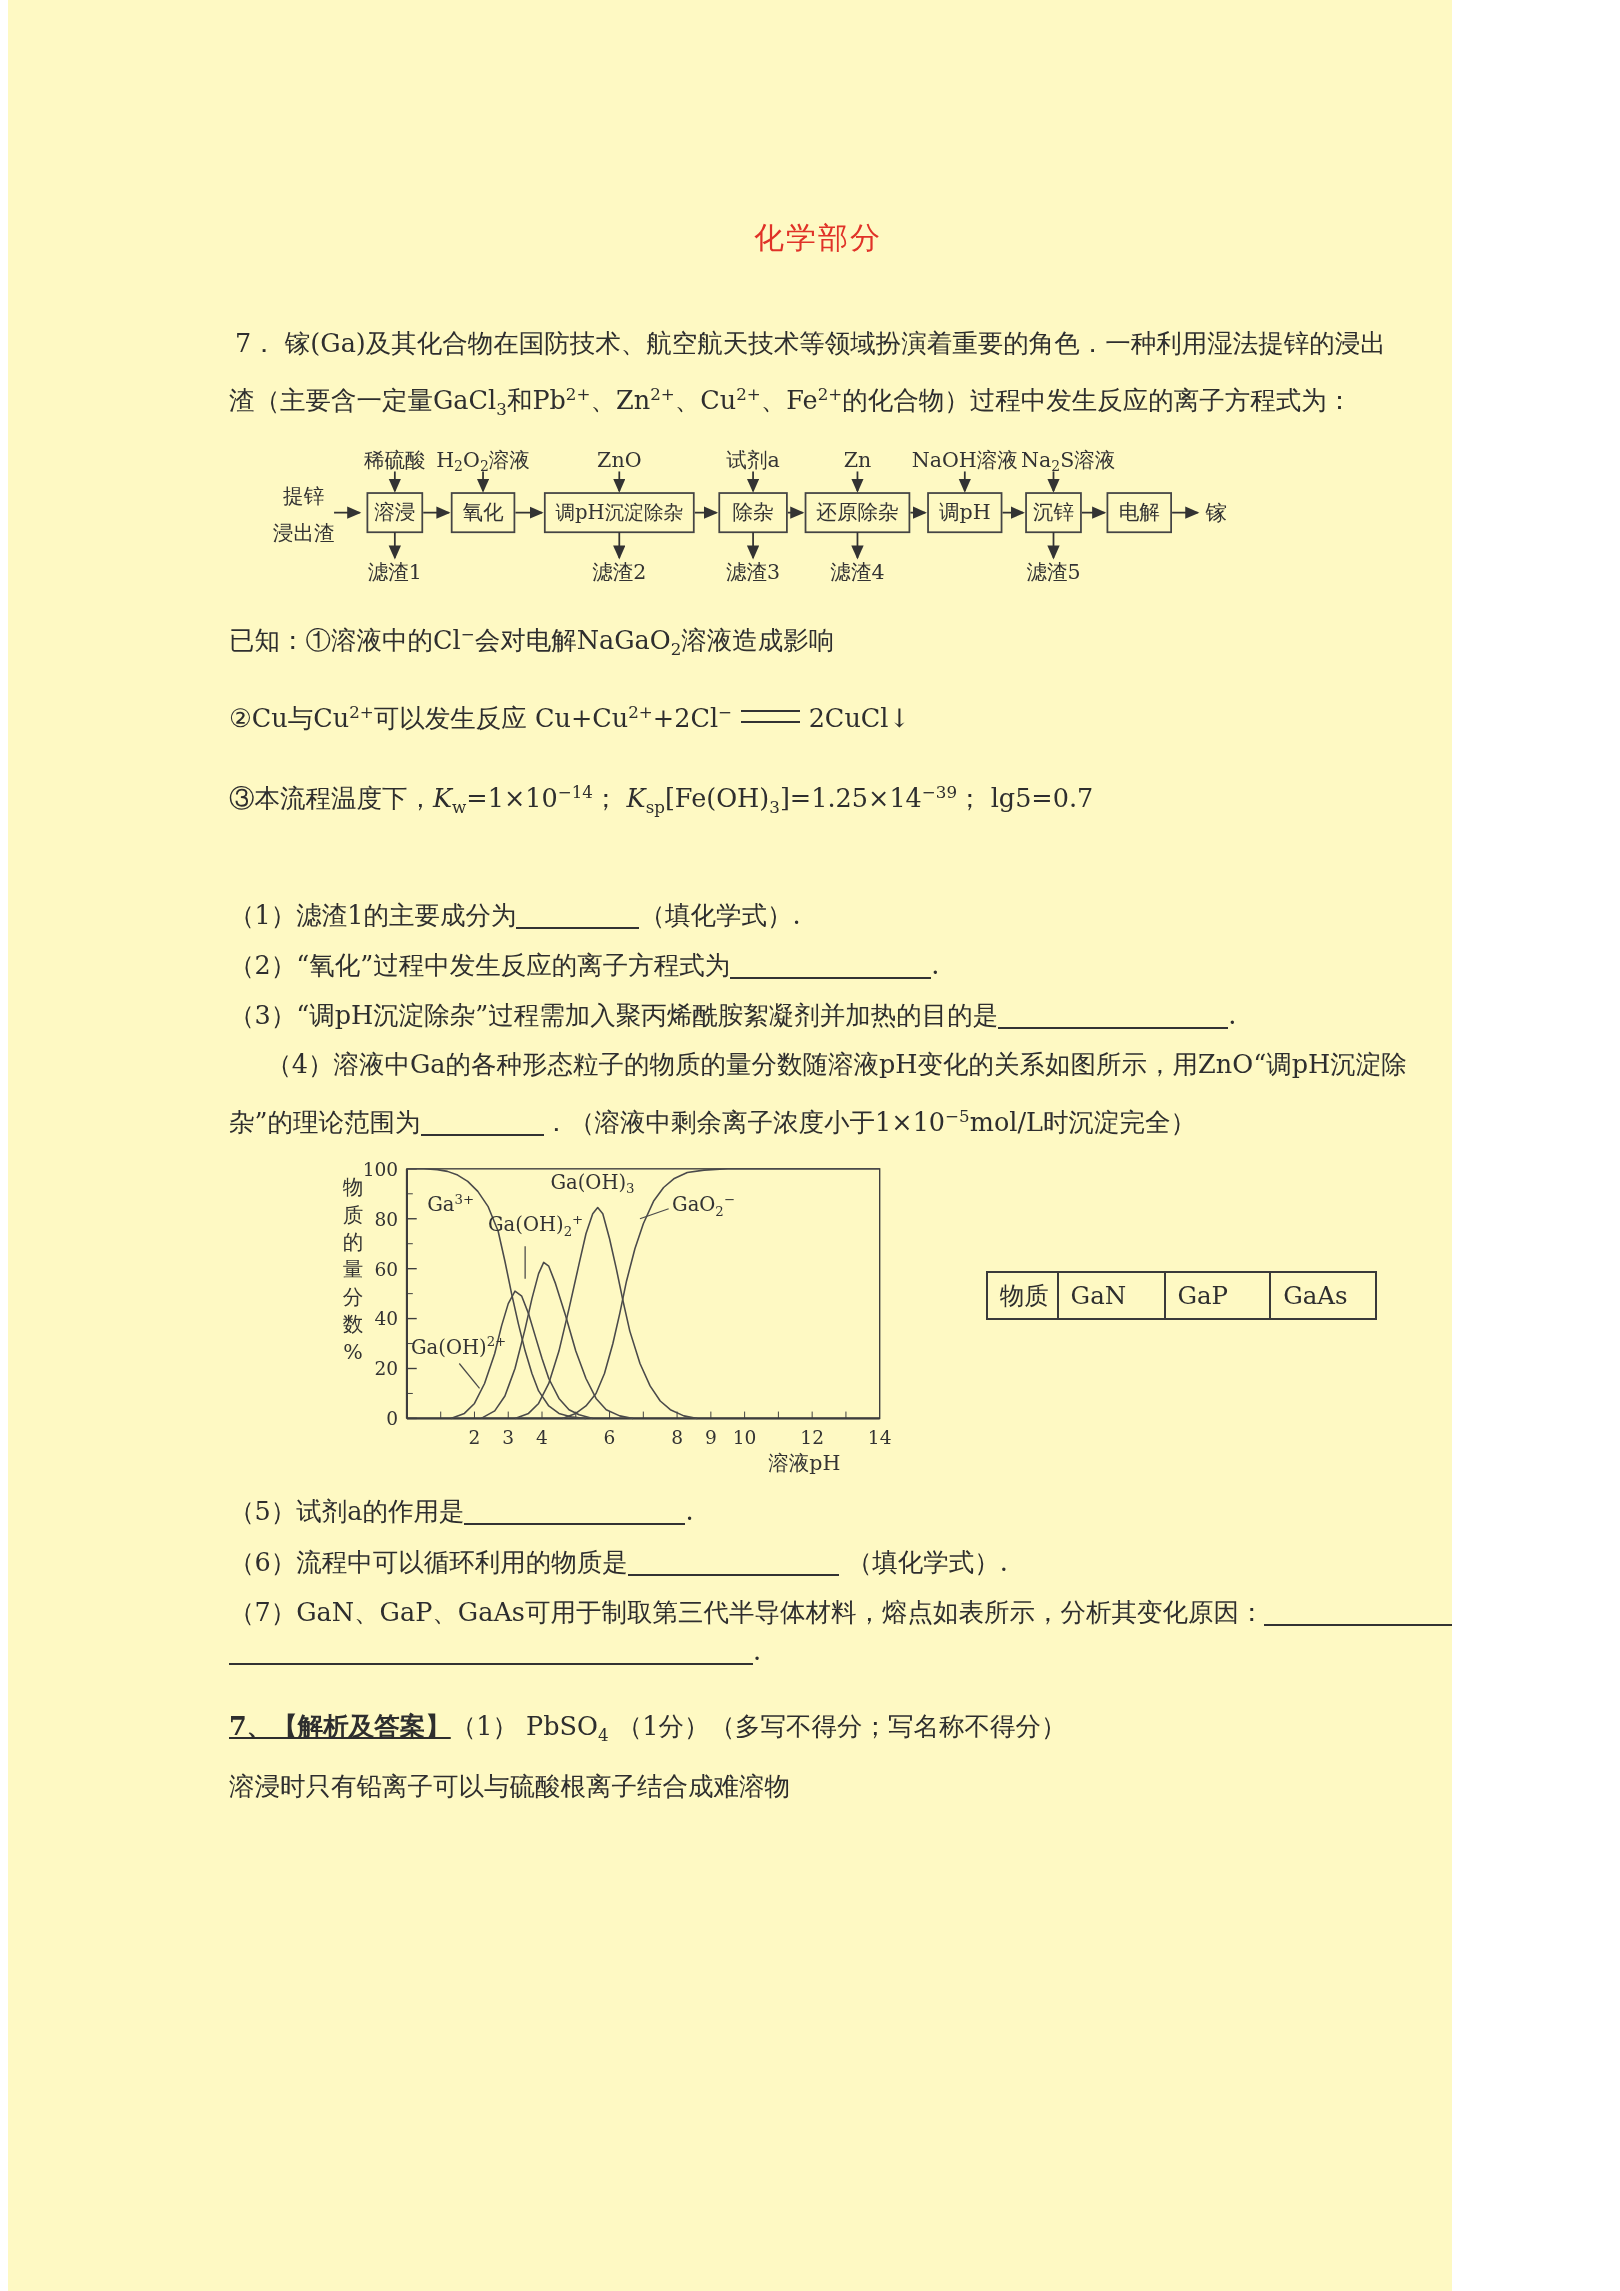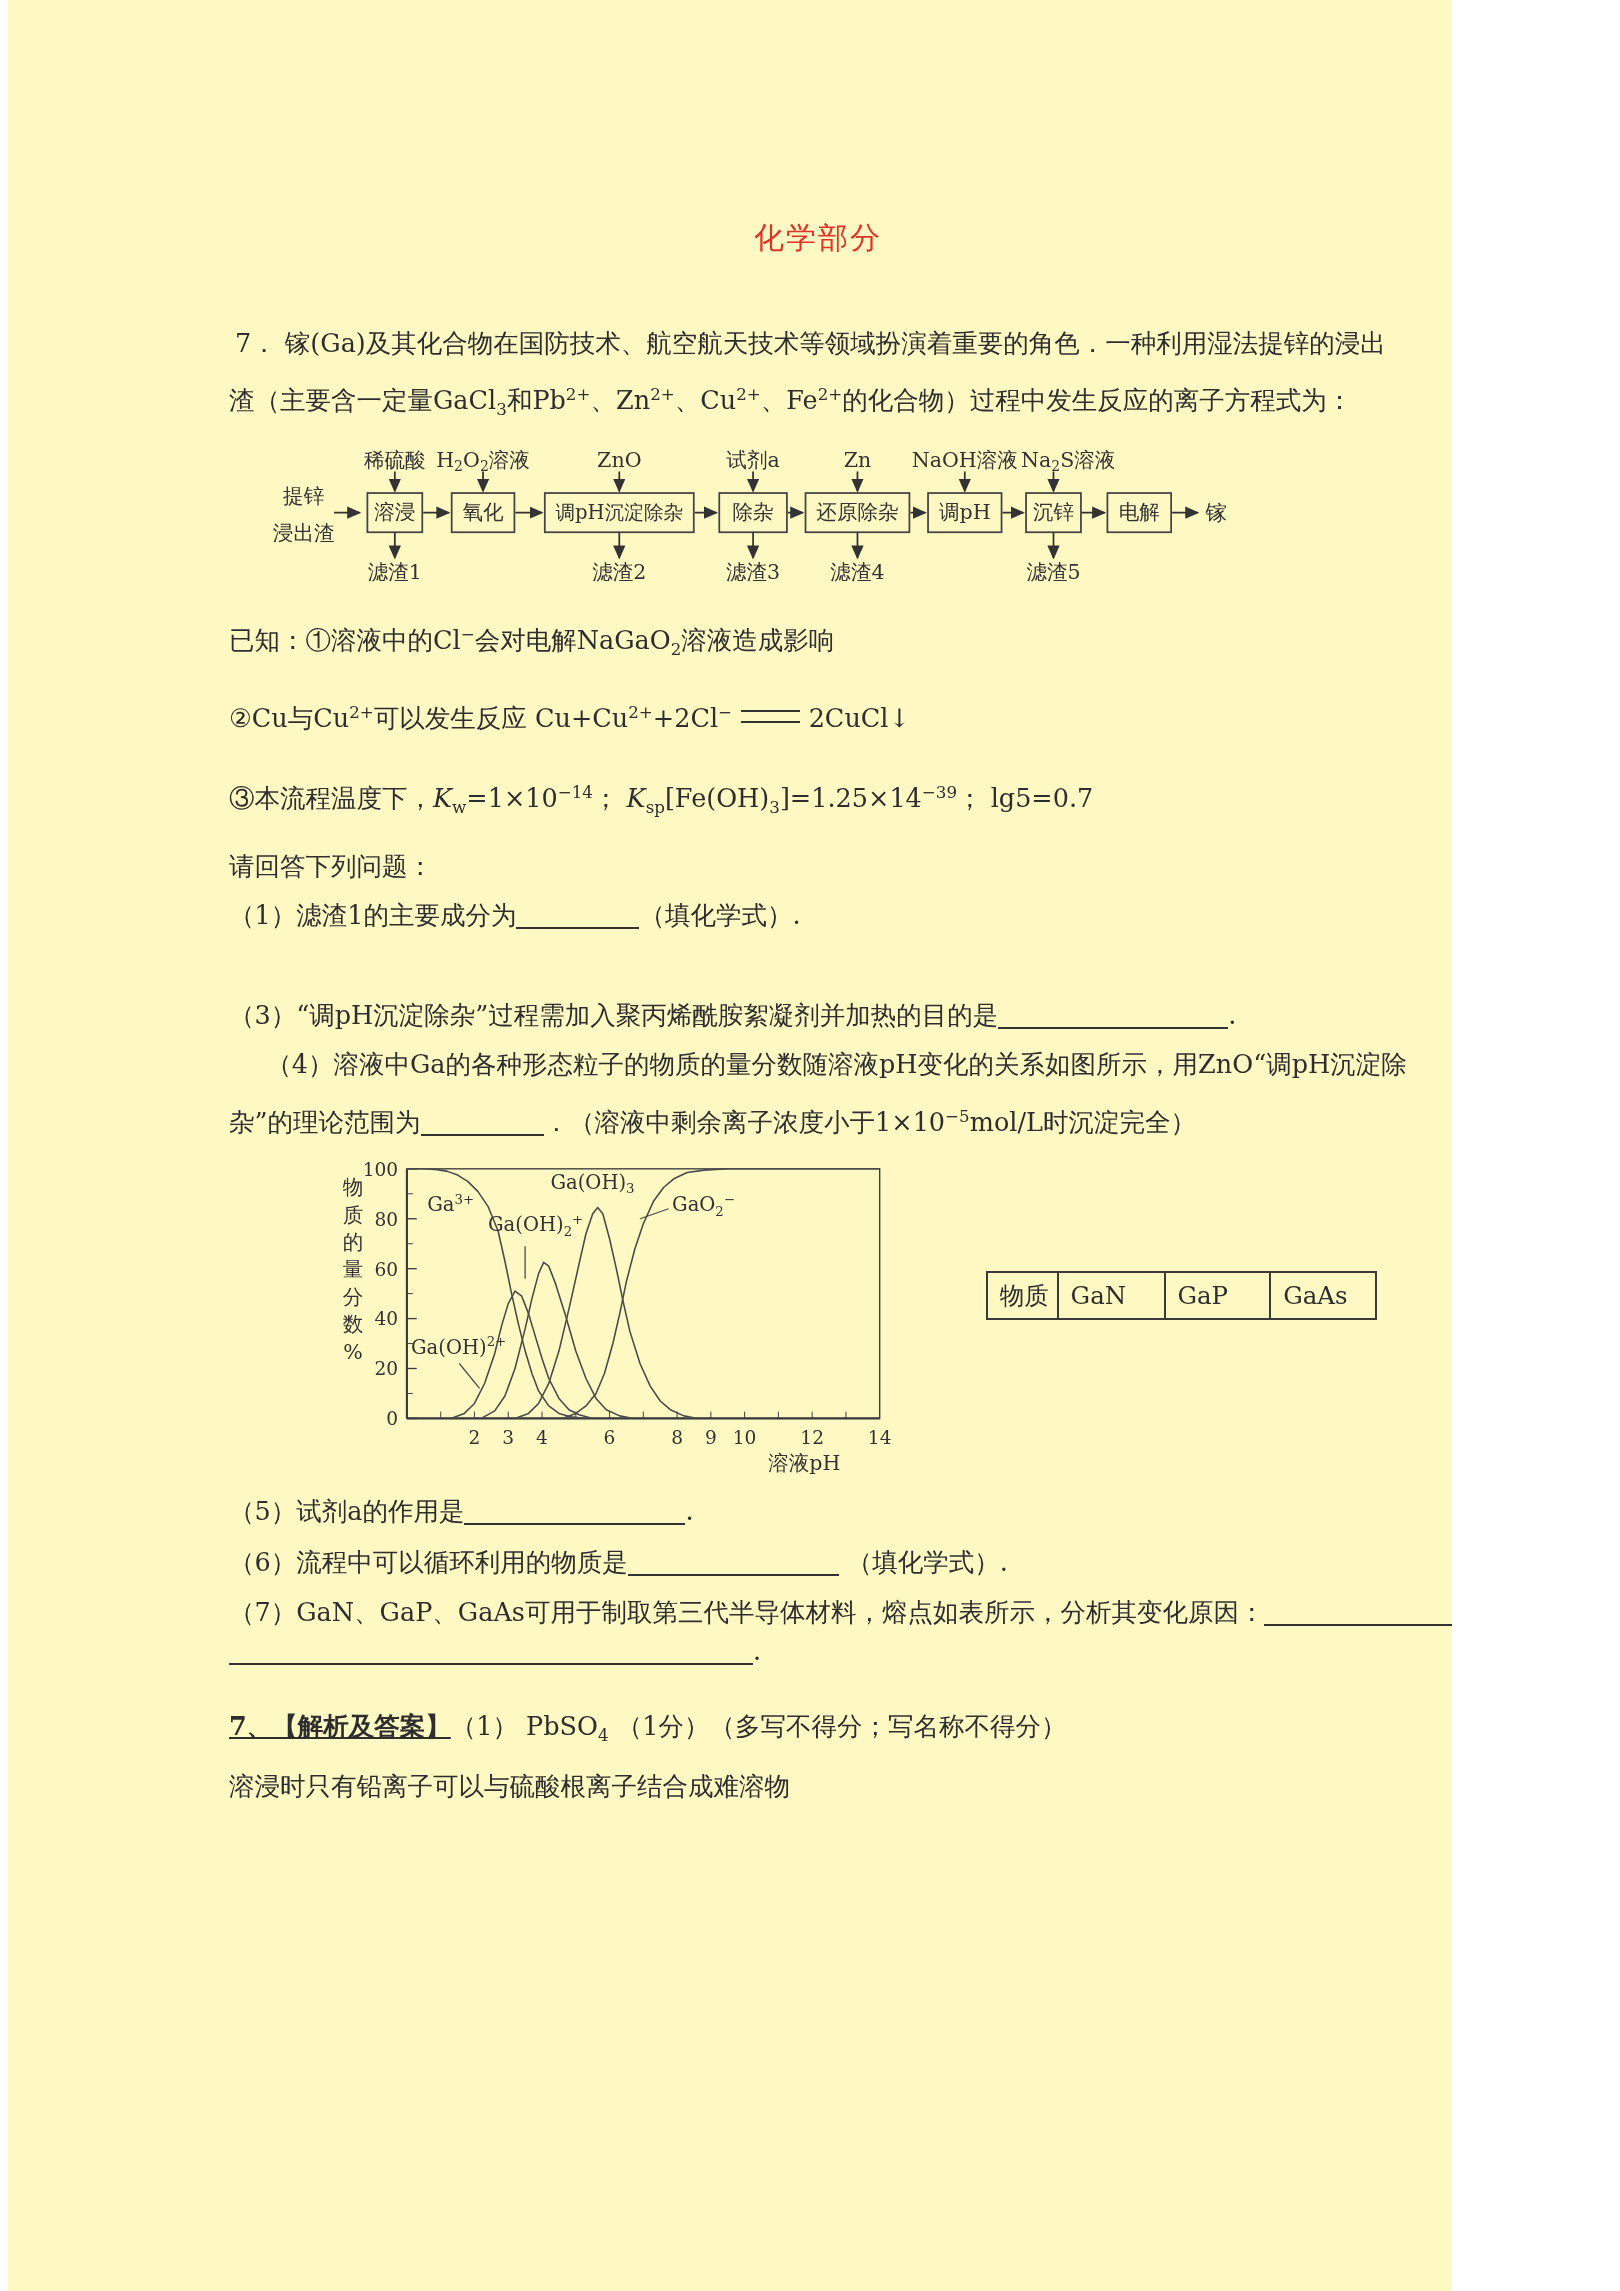--- a/index.html
+++ b/index.html
@@ -108,23 +108,23 @@
       </g>
       <line x1="911" y1="73" x2="934" y2="73" stroke="#333" stroke-width="1.8" marker-end="url(#ah)"></line>
       <line x1="1003" y1="73" x2="1029" y2="73" stroke="#333" stroke-width="1.8" marker-end="url(#ah)"></line>
       <text x="1037" y="81" font-size="22" fill="#333" text-anchor="start"><tspan font-size="22" dy="0">镓</tspan></text>
     </svg>
 
   <div class="line" style="top:624px;"><span>已知：①溶液中的Cl</span><sup>−</sup><span>会对电解NaGaO</span><sub>2</sub><span>溶液造成影响</span></div>
   <div class="line" style="top:702px;"><span>②Cu与Cu</span><sup>2+</sup><span>可以发生反应 Cu+Cu</span><sup>2+</sup><span>+2Cl</span><sup>−</sup><span class="dline" style="width: 59px;"></span><span>2CuCl↓</span></div>
   <div class="line" style="top:782px;"><span>③本流程温度下，</span><span class="ital">K</span><sub>w</sub><span>=1×10</span><sup>−14</sup><span>；  </span><span class="ital">K</span><sub>sp</sub><span>[Fe(OH)</span><sub>3</sub><span>]=1.25×14</span><sup>−39</sup><span>；  lg5=0.7</span></div>
 
-  <div class="line" style="top:850px;">请回答下列问题：</div>
 
   <div class="line" style="top:899px;"><span>（1）滤渣1的主要成分为</span><span class="blank" style="width: 123px;"></span><span>（填化学式）.</span></div>
+  <div class="line" style="top:949px;"><span>（2）“氧化”过程中发生反应的离子方程式为</span><span class="blank" style="width: 201px;"></span><span>.</span></div>
   <div class="line" style="top:999px;"><span>（3）“调pH沉淀除杂”过程需加入聚丙烯酰胺絮凝剂并加热的目的是</span><span class="blank" style="width: 230px;"></span><span>.</span></div>
   <div class="line" style="top:1048px;text-align:center;">（4）溶液中Ga的各种形态粒子的物质的量分数随溶液pH变化的关系如图所示，用ZnO“调pH沉淀除</div>
   <div class="line" style="top:1106px;"><span>杂”的理论范围为</span><span class="blank" style="width: 123px;"></span><span>．（溶液中剩余离子浓度小于1×10</span><sup>−5</sup><span>mol/L时沉淀完全）</span></div>
 
   <svg id="chart-svg" style="position:absolute;left:323px;top:1161px;" width="608" height="323" viewBox="0 0 620 330">
       <rect x="77" y="8" width="483" height="255" fill="none" stroke="#3d3d3d" stroke-width="1.4"></rect>
       <line x1="77" y1="8" x2="77" y2="263" stroke="#3d3d3d" stroke-width="2.2"></line>
       <line x1="77" y1="263" x2="560" y2="263" stroke="#3d3d3d" stroke-width="2.2"></line>
       <line x1="77" y1="263" x2="87" y2="263" stroke="#3d3d3d" stroke-width="1.4"></line>
       <text x="68" y="270" font-size="19" fill="#333" text-anchor="end">0</text>

